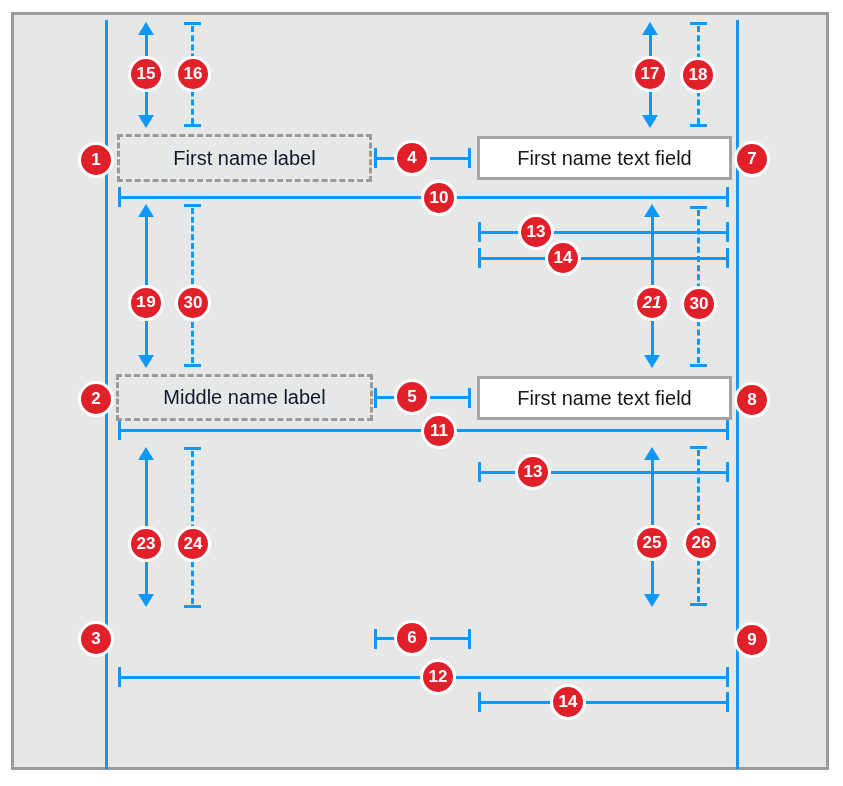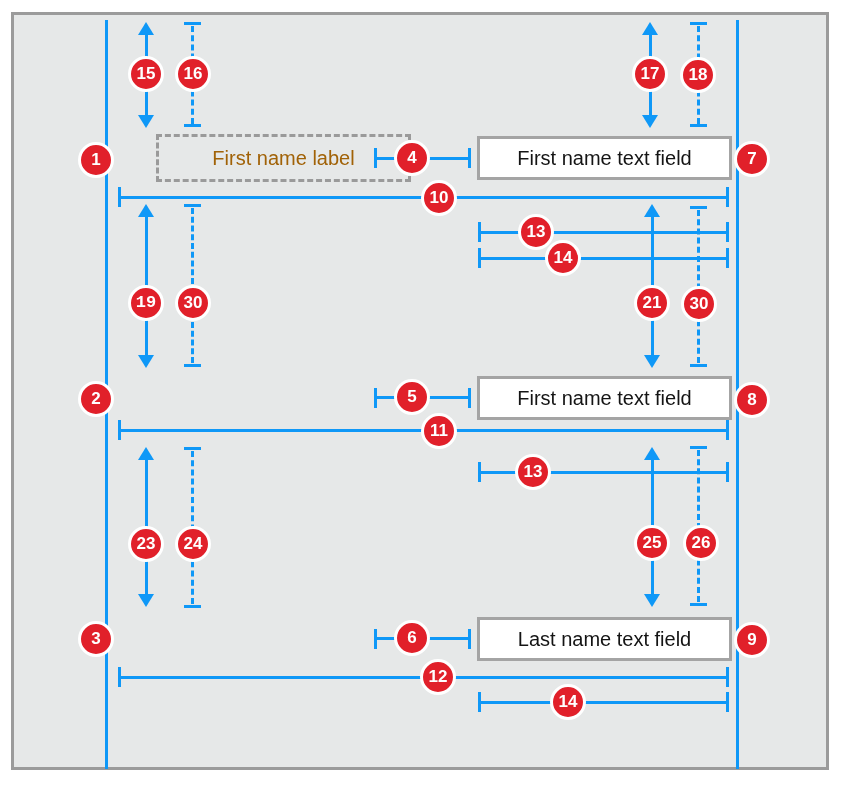--- a/index.html
+++ b/index.html
@@ -19,21 +19,21 @@
   .tick-h{position:absolute;width:17px;height:3px;background:var(--blue);}
   .vdash{position:absolute;width:0;border-left:3px dashed var(--blue);}
   .head{position:absolute;width:0;height:0;border-left:8px solid transparent;border-right:8px solid transparent;}
   .head.up{border-bottom:13px solid var(--blue);}
   .head.down{border-top:13px solid var(--blue);}
   .badge{position:absolute;width:30px;height:30px;background:var(--red);
          border:3px solid #fff;border-radius:50%;color:#fff;
          font-size:17px;font-weight:bold;line-height:30px;text-align:center;z-index:6;}
   .box-label{position:absolute;box-sizing:border-box;border:3px dashed #9a9a9a;
              display:flex;align-items:center;justify-content:center;
-             font-size:20px;color:#a16207;z-index:3;margin-left:39px;}
+             font-size:20px;color:#0f172a;z-index:3;}
   .box-field{position:absolute;box-sizing:border-box;border:3px solid #a4a4a4;background:#fff;
              display:flex;align-items:center;justify-content:center;
              font-size:20px;color:#141414;z-index:3;}
 </style>
 </head>
 <body>
 
 <div class="page">
   <div class="canvas"></div>
 
@@ -84,20 +84,23 @@
   <span class="tick-h" style="left:690px;top:364px;"></span>
 
   <span class="tick-v" style="left:478px;top:222px;"></span>
   <div class="hline" style="left:478px;top:231px;width:251px;"></div>
   <span class="tick-v" style="left:726px;top:222px;"></span>
 
   <span class="tick-v" style="left:478px;top:248px;"></span>
   <div class="hline" style="left:478px;top:257px;width:251px;"></div>
   <span class="tick-v" style="left:726px;top:248px;"></span>
 
+  <div class="box-label" style="left:116px;top:374px;width:257px;height:47px;">
+    <span>Middle name label</span>
+  </div>
   <div class="box-field" style="left:477px;top:376px;width:255px;height:44px;">
     <span>First name text field</span>
   </div>
 
   <span class="tick-v" style="left:374px;top:388px;"></span>
   <div class="hline" style="left:374px;top:396px;width:97px;"></div>
   <span class="tick-v" style="left:468px;top:388px;"></span>
 
   <span class="tick-v" style="left:118px;top:420px;"></span>
   <div class="hline" style="left:118px;top:429px;width:611px;"></div>
@@ -114,23 +117,20 @@
   <span class="head up" style="left:644px;top:447px;"></span>
   <span class="head down" style="left:644px;top:594px;"></span>
   <span class="tick-h" style="left:690px;top:446px;"></span>
   <div class="vdash" style="left:697px;top:450px;height:152px;"></div>
   <span class="tick-h" style="left:690px;top:603px;"></span>
 
   <span class="tick-v" style="left:478px;top:462px;"></span>
   <div class="hline" style="left:478px;top:471px;width:251px;"></div>
   <span class="tick-v" style="left:726px;top:462px;"></span>
 
-  <div class="box-field" style="left:477px;top:617px;width:255px;height:44px;">
-    <span>Last name text field</span>
-  </div>
 
   <span class="tick-v" style="left:374px;top:629px;"></span>
   <div class="hline" style="left:374px;top:637px;width:97px;"></div>
   <span class="tick-v" style="left:468px;top:629px;"></span>
 
   <span class="tick-v" style="left:118px;top:667px;"></span>
   <div class="hline" style="left:118px;top:676px;width:611px;"></div>
   <span class="tick-v" style="left:726px;top:667px;"></span>
 
   <span class="tick-v" style="left:478px;top:692px;"></span>
@@ -152,19 +152,19 @@
   <div class="badge" style="left:518px;top:214px;">13</div>
   <div class="badge" style="left:515px;top:454px;">13</div>
   <div class="badge" style="left:545px;top:240px;">14</div>
   <div class="badge" style="left:550px;top:684px;">14</div>
   <div class="badge" style="left:128px;top:56px;">15</div>
   <div class="badge" style="left:175px;top:56px;">16</div>
   <div class="badge" style="left:632px;top:56px;">17</div>
   <div class="badge" style="left:680px;top:57px;">18</div>
   <div class="badge" style="left:128px;top:285px;font-family:Liberation Mono, monospace;">19</div>
   <div class="badge" style="left:175px;top:285px;">30</div>
-  <div class="badge" style="left:634px;top:285px;">21</div>
+  <div class="badge" style="left:634px;top:285px;font-style:italic;">21</div>
   <div class="badge" style="left:681px;top:286px;">30</div>
   <div class="badge" style="left:128px;top:526px;">23</div>
   <div class="badge" style="left:175px;top:526px;">24</div>
   <div class="badge" style="left:634px;top:525px;">25</div>
   <div class="badge" style="left:683px;top:525px;">26</div>
 </div>
 
 </body></html>

